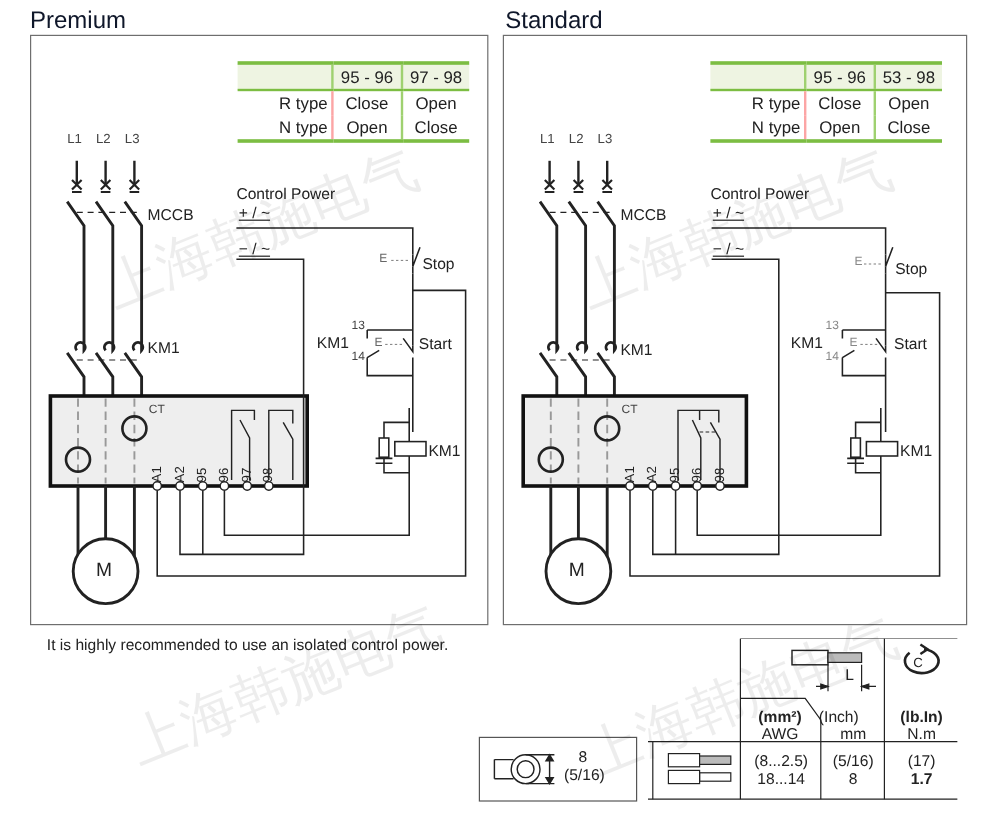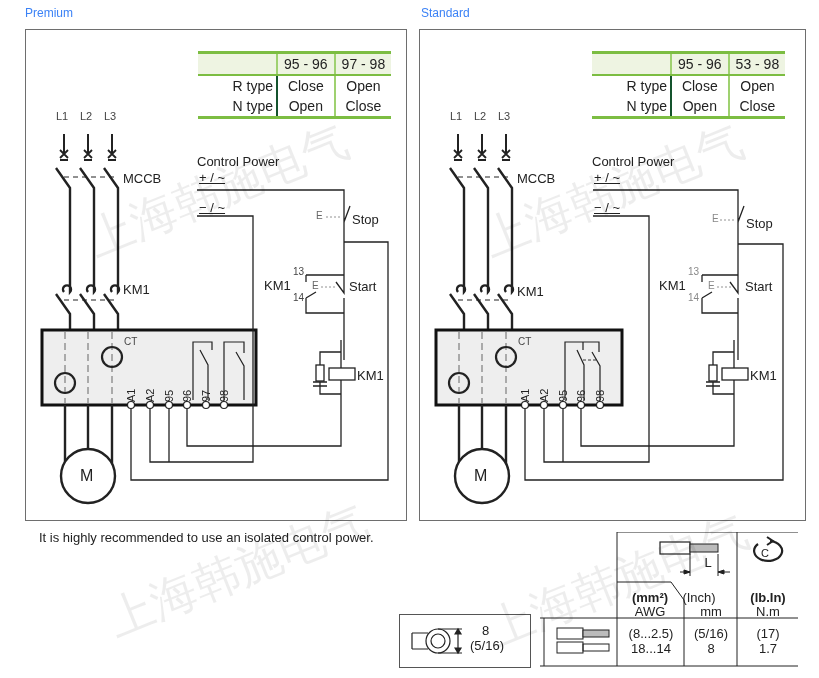--- a/index.html
+++ b/index.html
@@ -1,24 +1,24 @@
 <!DOCTYPE html>
 <html><head>
 <meta charset="utf-8">
 <style>
   html,body{margin:0;padding:0;background:#fff;}
   body{width:819px;height:678px;position:relative;overflow:hidden;font-family:"Liberation Sans",sans-serif;color:#222;}
-  .title{position:absolute;top:6px;font-size:12px;color:#3b82f6;}
+  .title{position:absolute;top:6px;font-size:20px;color:#0f172a;}
   .panel{position:absolute;top:29px;border:1px solid #6e6e6e;background:#fff;}
   svg{position:absolute;left:0;top:0;}
   .ctable{position:absolute;border-collapse:collapse;font-size:14px;}
   .ctable td{padding:0 6px;height:20px;text-align:center;color:#222;}
   .ctable tr.hdr td{background:#eef4e2;border-top:3px solid #7cbd42;border-bottom:2px solid #7cbd42;}
   .ctable tr.hdr td.blank{width:66px;}
-  .ctable td.rl{text-align:right;padding:0 3px 0 0;border-right:2px solid #14532d;}
+  .ctable td.rl{text-align:right;padding:0 3px 0 0;border-right:2px solid #fca5a5;}
   .ctable tr.last td{border-bottom:3px solid #7cbd42;}
   .ctable td.c2{border-left:2px solid #9fd170;}
   .lbl{position:absolute;font-size:13px;color:#222;white-space:nowrap;}
   .small{font-size:11px;color:#444;}
   .tiny{font-size:10px;color:#444;}
   .term{position:absolute;font-size:11px;transform:rotate(-90deg);transform-origin:left top;color:#222;}
   .note{position:absolute;left:22px;top:530px;font-size:13px;line-height:16px;color:#222;}
   .note div{white-space:nowrap;}
   .spec{position:absolute;left:540px;top:532px;width:258px;height:136px;}
   .spec .cell{position:absolute;font-size:13px;text-align:center;line-height:15px;color:#222;}
@@ -344,19 +344,19 @@
   <div class="cell" style="left:80px;top:72px;width:60px;">AWG</div>
   <div class="cell" style="left:134px;top:58px;width:50px;">(Inch)</div>
   <div class="cell" style="left:146px;top:72px;width:50px;">mm</div>
   <div class="cell" style="left:199px;top:58px;width:58px;font-weight:bold;">(lb.In)</div>
   <div class="cell" style="left:199px;top:72px;width:58px;">N.m</div>
   <div class="cell" style="left:78px;top:94px;width:66px;">(8...2.5)</div>
   <div class="cell" style="left:78px;top:109px;width:66px;">18...14</div>
   <div class="cell" style="left:146px;top:94px;width:50px;">(5/16)</div>
   <div class="cell" style="left:146px;top:109px;width:50px;">8</div>
   <div class="cell" style="left:199px;top:94px;width:58px;">(17)</div>
-  <div class="cell" style="left:199px;top:109px;width:58px;">1.7</div>
+  <div class="cell" style="left:199px;top:109px;width:58px;font-weight:bold;">1.7</div>
 </div>
 
 <div class="wm" style="left:80px;top:160px;">上海韩施电气</div>
 <div class="wm" style="left:475px;top:160px;">上海韩施电气</div>
 <div class="wm" style="left:100px;top:540px;">上海韩施电气</div>
 <div class="wm" style="left:480px;top:550px;">上海韩施电气</div>
 
 </body></html>

